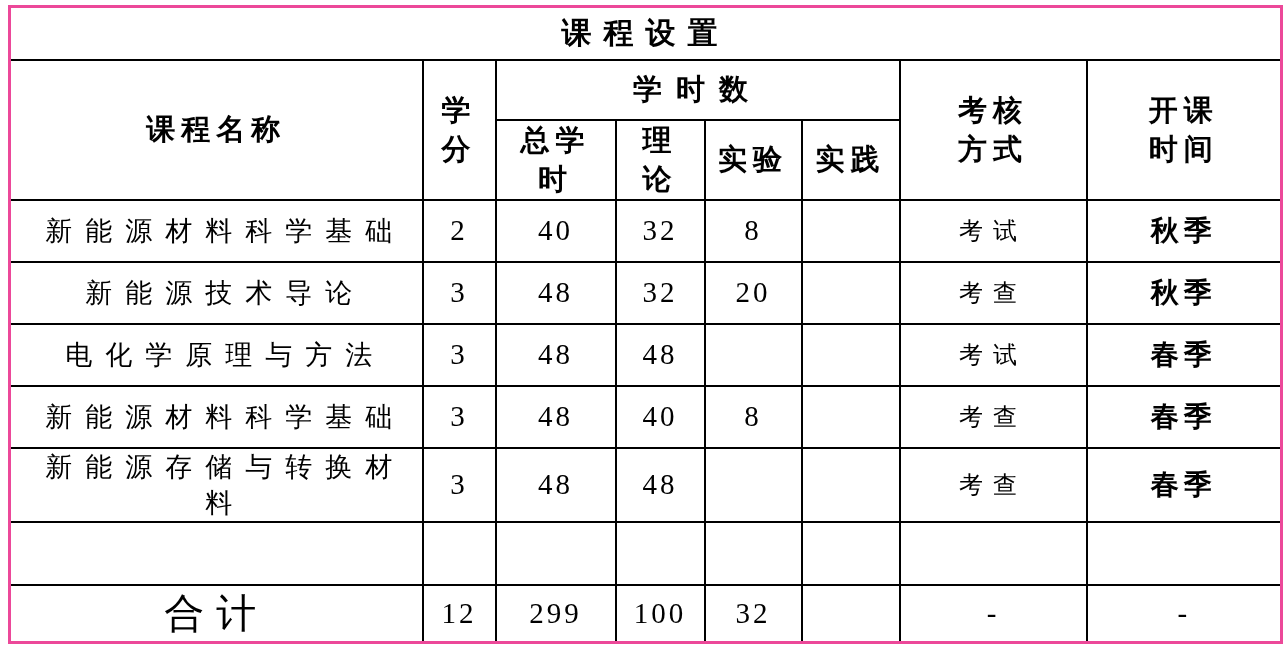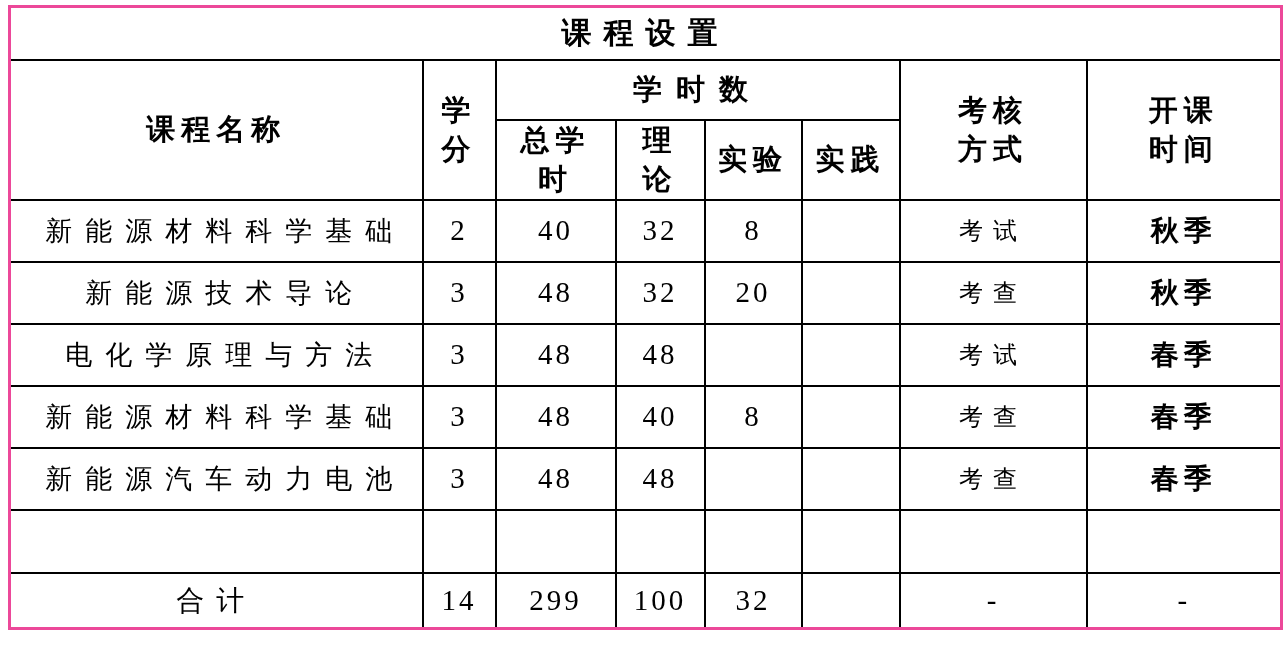--- a/index.html
+++ b/index.html
@@ -64,21 +64,21 @@
     padding-left: 18px;
     font-size: 27px;
     letter-spacing: 13px;
   }
   td.num { font-size: 29px; letter-spacing: 3px; }
   td.assess { font-size: 24px; letter-spacing: 10px; }
   td.season { font-size: 28px; font-weight: bold; letter-spacing: 5px; }
 
   tr.empty-row { height: 63px; }
   tr.total-row { height: 56px; }
-  td.total-label { font-size: 28px; letter-spacing: 12px; }
+  td.total-label { font-size: 40px; letter-spacing: 12px; }
 </style>
 </head>
 <body>
 
 <div class="page">
   <table class="course">
     <colgroup>
       <col class="c-name">
         <col class="c-cred">
         <col class="c-total">
@@ -146,42 +146,42 @@
         <td class="name">新能源材料科学基础</td>
         <td class="num">3</td>
         <td class="num">48</td>
         <td class="num">40</td>
         <td class="num">8</td>
         <td class="num"></td>
         <td class="assess">考查</td>
         <td class="season">春季</td>
       </tr>
       <tr class="data-row">
-        <td class="name">新能源汽车动力电池</td>
+        <td class="name">新能源存储与转换材料</td>
         <td class="num">3</td>
         <td class="num">48</td>
         <td class="num">48</td>
         <td class="num"></td>
         <td class="num"></td>
         <td class="assess">考查</td>
         <td class="season">春季</td>
       </tr>
       <tr class="empty-row">
         <td class="name"></td>
         <td class="num"></td>
         <td class="num"></td>
         <td class="num"></td>
         <td class="num"></td>
         <td class="num"></td>
         <td class="assess"></td>
         <td class="season"></td>
       </tr>
       <tr class="total-row">
         <td class="total-label">合计</td>
-        <td class="num">14</td>
+        <td class="num">12</td>
         <td class="num">299</td>
         <td class="num">100</td>
         <td class="num">32</td>
         <td class="num"></td>
         <td class="num">-</td>
         <td class="num">-</td>
       </tr>
     </tbody>
   </table>
 </div>

